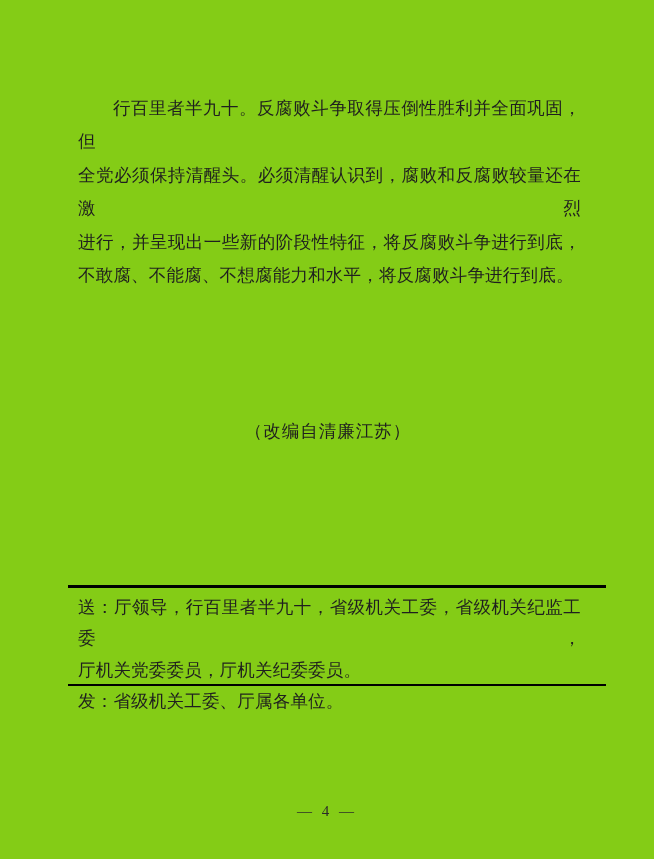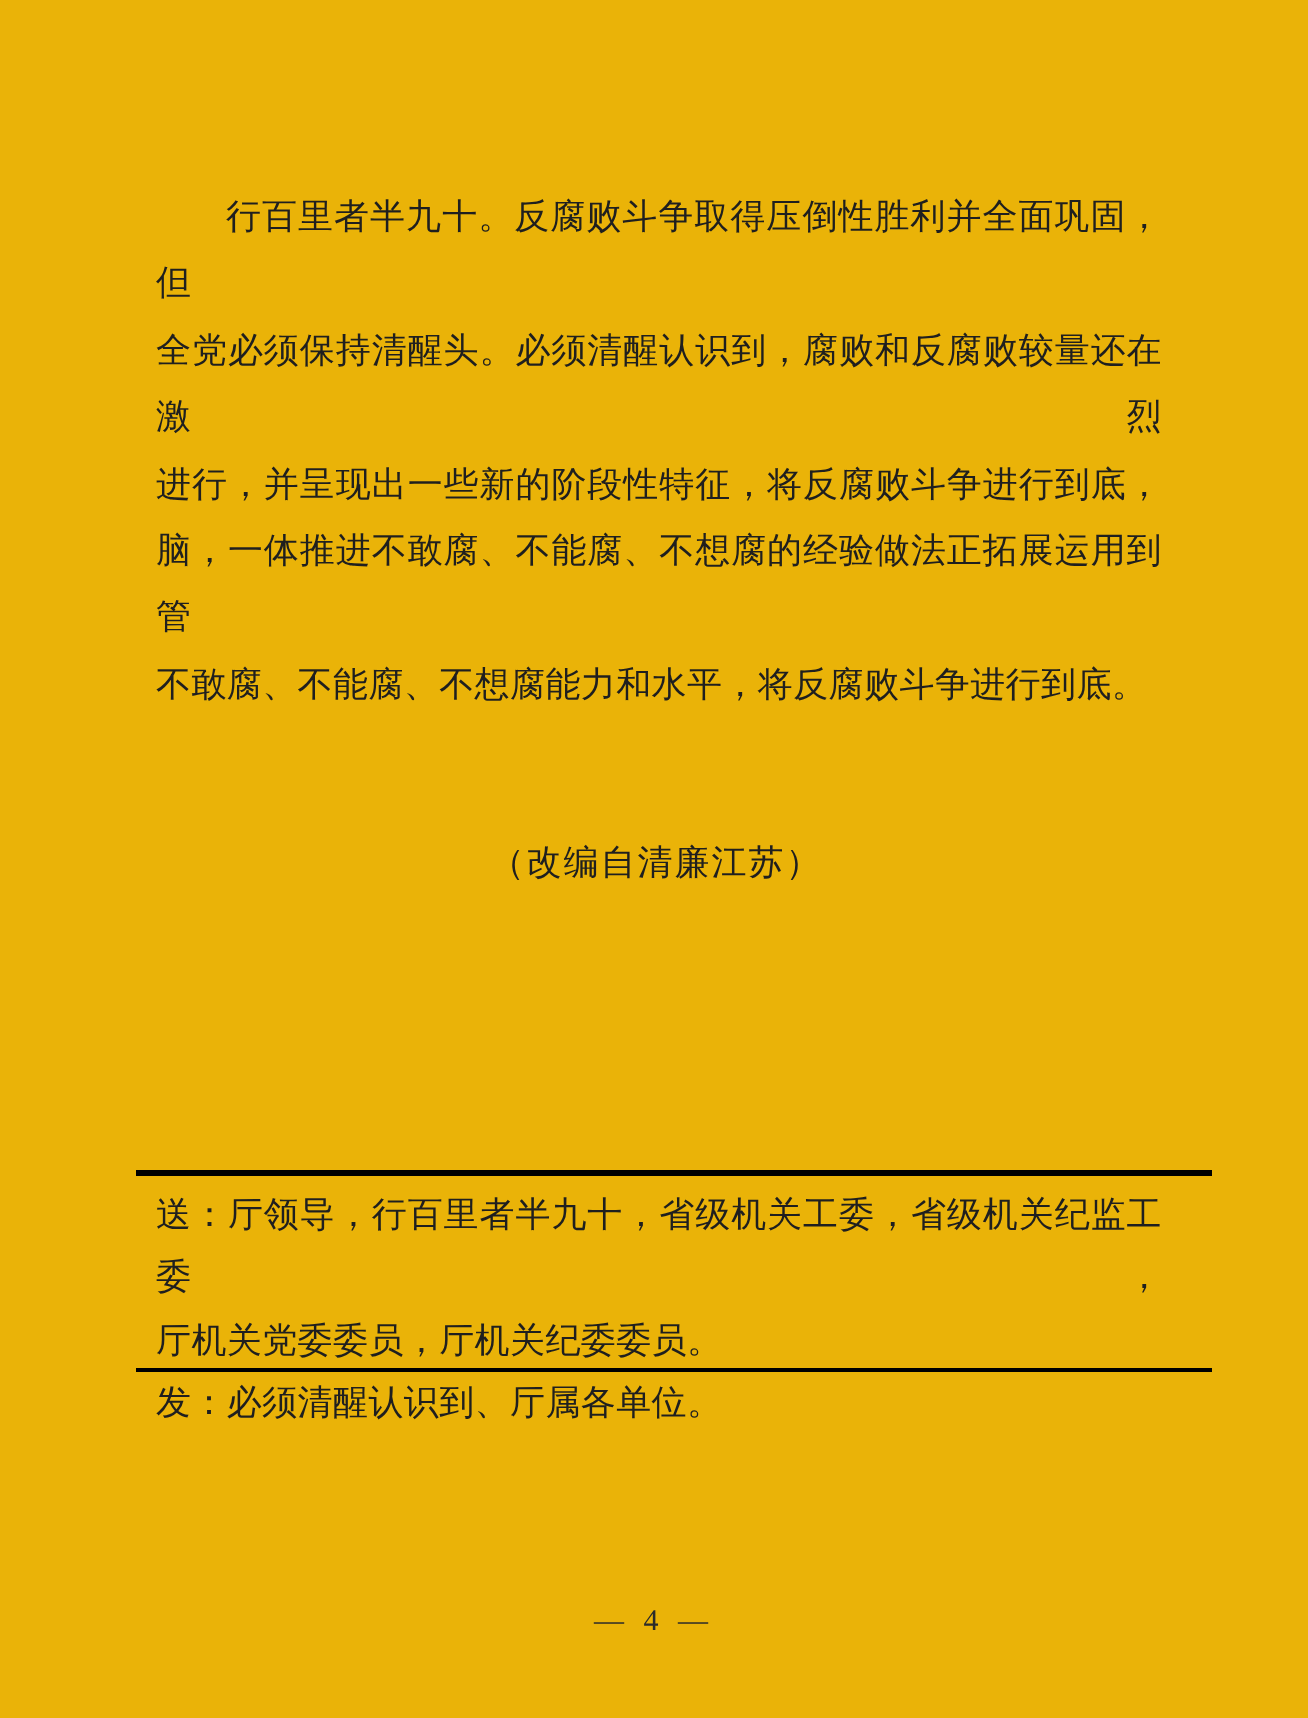--- a/index.html
+++ b/index.html
@@ -5,21 +5,21 @@
   html, body {
     margin: 0;
     padding: 0;
     background: #f4f4f4;
   }
   .page {
     position: relative;
     width: 654px;
     height: 859px;
     margin: 0 auto;
-    background: #eab308;
+    background: #84cc16;
     overflow: hidden;
     font-family: "Liberation Serif", "DejaVu Serif", serif;
     color: #1f1f1f;
   }
   .body-text {
     position: absolute;
     left: 78px;
     top: 92px;
     width: 503px;
     font-size: 17.5px;
@@ -87,31 +87,30 @@
 </style>
 </head>
 <body>
 
 <div class="page">
 
   <div class="body-text">
     <div class="jline first">行百里者半九十。反腐败斗争取得压倒性胜利并全面巩固，但</div>
     <div class="jline">全党必须保持清醒头。必须清醒认识到，腐败和反腐败较量还在激烈</div>
     <div class="jline">进行，并呈现出一些新的阶段性特征，将反腐败斗争进行到底，</div>
-    <div class="jline">脑，一体推进不敢腐、不能腐、不想腐的经验做法正拓展运用到管</div>
     <div class="jline last">不敢腐、不能腐、不想腐能力和水平，将反腐败斗争进行到底。</div>
   </div>
 
   <div class="attribution">（改编自清廉江苏）</div>
 
   <div class="rule rule-top"></div>
 
   <div class="distribution">
     <div class="dist-justified">送：厅领导，行百里者半九十，省级机关工委，省级机关纪监工委，</div>
     <div>厅机关党委委员，厅机关纪委委员。</div>
-    <div>发：必须清醒认识到、厅属各单位。</div>
+    <div>发：省级机关工委、厅属各单位。</div>
   </div>
 
   <div class="rule rule-bottom"></div>
 
   <div class="page-number">— 4 —</div>
 
 </div>
 
 </body></html>

